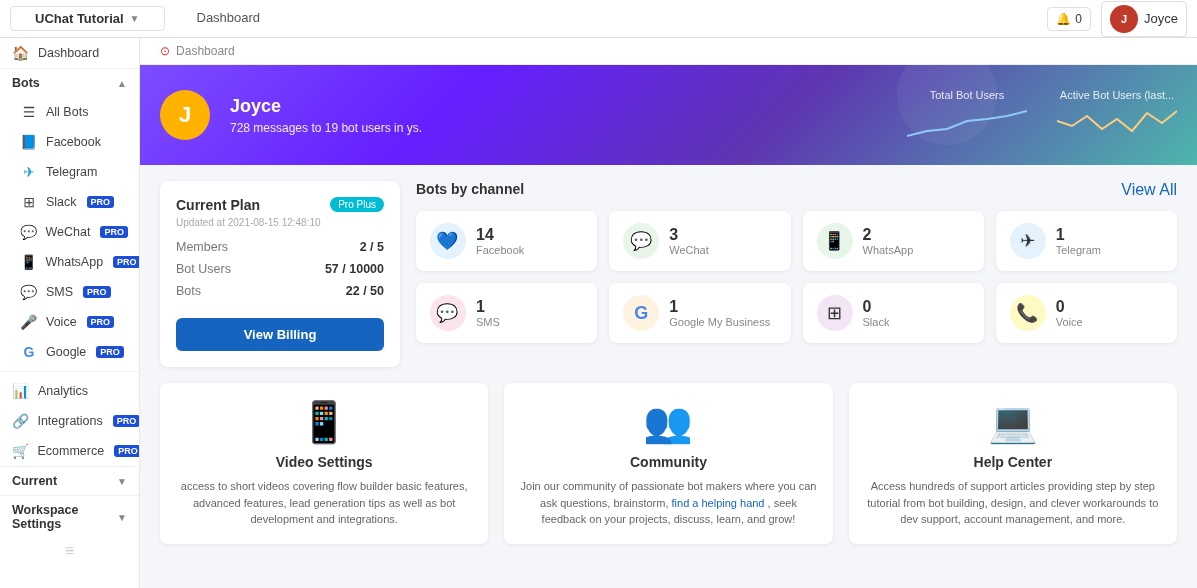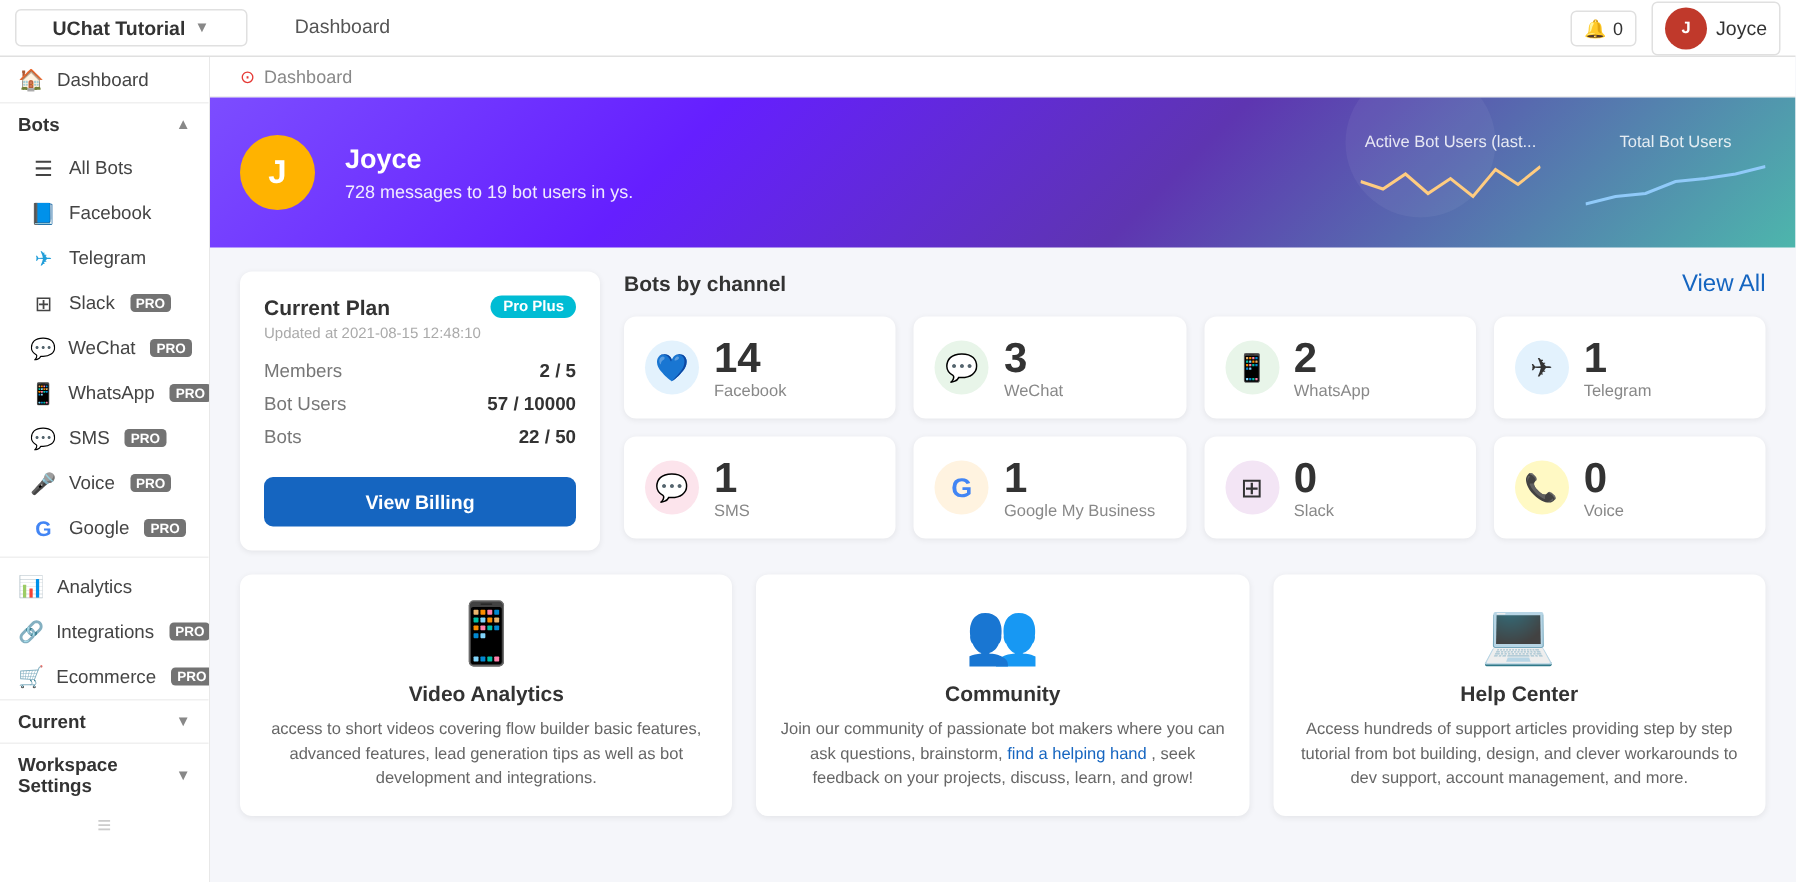--- a/index.html
+++ b/index.html
@@ -50,21 +50,21 @@
       cursor: pointer; font-size: 12.5px; color: #444; position: relative;
     }
     .sidebar-item .icon { font-size: 14px; width: 18px; text-align: center; }
     .sidebar-section {
       display: flex; align-items: center; justify-content: space-between;
       padding: 7px 12px; cursor: pointer; font-size: 12.5px; font-weight: 600;
       color: #333; border-top: 1px solid #f0f0f0;
     }
     .sidebar-section .toggle { font-size: 10px; color: #888; }
     .pro-badge {
-      background: #737373; color: #fff; font-size: 9px; font-weight: 700;
+      background: #1d4ed8; color: #fff; font-size: 9px; font-weight: 700;
       padding: 1px 4px; border-radius: 3px; margin-left: 2px;
     }
     .sidebar-sub { padding-left: 8px; }
     .sidebar-divider { height: 1px; background: #f0f0f0; margin: 4px 0; }
     .sidebar-handle { text-align: center; padding: 4px; color: #ccc; font-size: 16px; }
 
     
     .main-content {
       margin-left: 140px; margin-top: 38px; height: calc(588px - 38px);
       overflow-y: auto; padding: 0;
@@ -101,21 +101,21 @@
     .hero-stat-chart { height: 40px; width: 120px; position: relative; }
 
     
     .content-row { display: flex; gap: 16px; padding: 16px 20px; }
     .plan-card {
       background: #fff; border-radius: 8px; padding: 16px;
       min-width: 240px; max-width: 260px; box-shadow: 0 1px 4px rgba(0,0,0,0.08);
     }
     .plan-card-header { display: flex; justify-content: space-between; align-items: flex-start; margin-bottom: 4px; }
     .plan-title { font-weight: 700; font-size: 14px; color: #333; }
-    .plan-badge { background: #00bcd4; color: #fff; font-size: 10px; font-weight: 700; padding: 2px 8px; border-radius: 10px; }
+    .plan-badge { background: #00bcd4; color: #fff; font-size: 10px; font-weight: 400; padding: 2px 8px; border-radius: 10px; }
     .plan-updated { font-size: 10px; color: #aaa; margin-bottom: 12px; }
     .plan-row { display: flex; justify-content: space-between; font-size: 12.5px; margin-bottom: 8px; }
     .plan-row .label { color: #777; }
     .plan-row .value { font-weight: 600; }
     .view-billing-btn {
       width: 100%; background: #1565c0; color: #fff; border: none;
       border-radius: 6px; padding: 9px; font-size: 13px; font-weight: 600;
       cursor: pointer; margin-top: 12px;
     }
 
@@ -124,21 +124,21 @@
     .bots-section-header { display: flex; justify-content: space-between; margin-bottom: 12px; }
     .bots-section-title { font-size: 14px; font-weight: 600; color: #333; }
     .view-all-link { font-size: 16px; color: #1565c0; cursor: pointer; }
     .bots-grid { display: grid; grid-template-columns: repeat(4, 1fr); gap: 12px; }
     .bot-card {
       background: #fff; border-radius: 8px; padding: 12px 14px;
       display: flex; align-items: center; gap: 10px;
       box-shadow: 0 1px 4px rgba(0,0,0,0.07);
     }
     .bot-icon { width: 36px; height: 36px; border-radius: 50%; display: flex; align-items: center; justify-content: center; font-size: 18px; flex-shrink: 0; }
-    .bot-count { font-size: 28px; font-weight: 700; color: #333; }
+    .bot-count { font-size: 16px; font-weight: 700; color: #333; }
     .bot-name { font-size: 11px; color: #888; }
 
     
     .bottom-row { display: flex; gap: 16px; padding: 0 20px 16px; }
     .bottom-card {
       flex: 1; background: #fff; border-radius: 8px; padding: 16px;
       box-shadow: 0 1px 4px rgba(0,0,0,0.07); text-align: center;
       min-height: 120px; display: flex; flex-direction: column; align-items: center; gap: 8px;
     }
     .bottom-card-title { font-size: 14px; font-weight: 700; color: #333; }
@@ -267,35 +267,35 @@
     <div class="hero-avatar">J</div>
     <div class="hero-text">
       <h2>Joyce</h2>
       <p>
         <span>728 messages to 19 bot users in</span>
         <span>ys.</span>
       </p>
     </div>
     <div class="hero-stats">
       <div class="hero-stat">
+        <div class="hero-stat-label">Total Bot Users</div>
+        <div class="hero-stat-chart">
+          <svg viewBox="0 0 120 40" class="chart-svg">
+            <polyline points="0,35 20,30 40,28 60,20 80,18 100,15 120,10" fill="none" stroke="#90caf9" stroke-width="2"></polyline>
+          </svg>
+        </div>
+      </div>
+      <div class="hero-stat">
         <div class="hero-stat-label">Active Bot Users (last...</div>
         <div class="hero-stat-chart">
           <svg viewBox="0 0 120 40" class="chart-svg">
             <polyline points="0,20 15,25 30,15 45,28 60,18 75,30 90,12 105,22 120,10" fill="none" stroke="#ffcc80" stroke-width="2"></polyline>
           </svg>
         </div>
       </div>
-      <div class="hero-stat">
-        <div class="hero-stat-label">Total Bot Users</div>
-        <div class="hero-stat-chart">
-          <svg viewBox="0 0 120 40" class="chart-svg">
-            <polyline points="0,35 20,30 40,28 60,20 80,18 100,15 120,10" fill="none" stroke="#90caf9" stroke-width="2"></polyline>
-          </svg>
-        </div>
-      </div>
     </div>
   </div>
 
   <div class="content-row">
 
     <div class="plan-card">
       <div class="plan-card-header">
         <span class="plan-title">Current Plan</span>
         <span class="plan-badge">Pro Plus</span>
       </div>
@@ -385,21 +385,21 @@
             <div class="bot-name">Voice</div>
           </div>
         </div>
       </div>
     </div>
   </div>
 
   <div class="bottom-row">
     <div class="bottom-card">
       <div class="bottom-card-illustration">📱</div>
-      <div class="bottom-card-title">Video Analytics</div>
+      <div class="bottom-card-title">Video Settings</div>
       <div class="bottom-card-desc">access to short videos covering flow builder basic features, advanced features, lead generation tips as well as bot development and integrations.</div>
     </div>
     <div class="bottom-card">
       <div class="bottom-card-illustration">👥</div>
       <div class="bottom-card-title">Community</div>
       <div class="bottom-card-desc">
         <span>Join our community of passionate bot makers where you can ask questions, brainstorm, </span>
         <span class="bottom-card-link">find a helping hand</span>
         <span>, seek feedback on your projects, discuss, learn, and grow!</span>
       </div>

